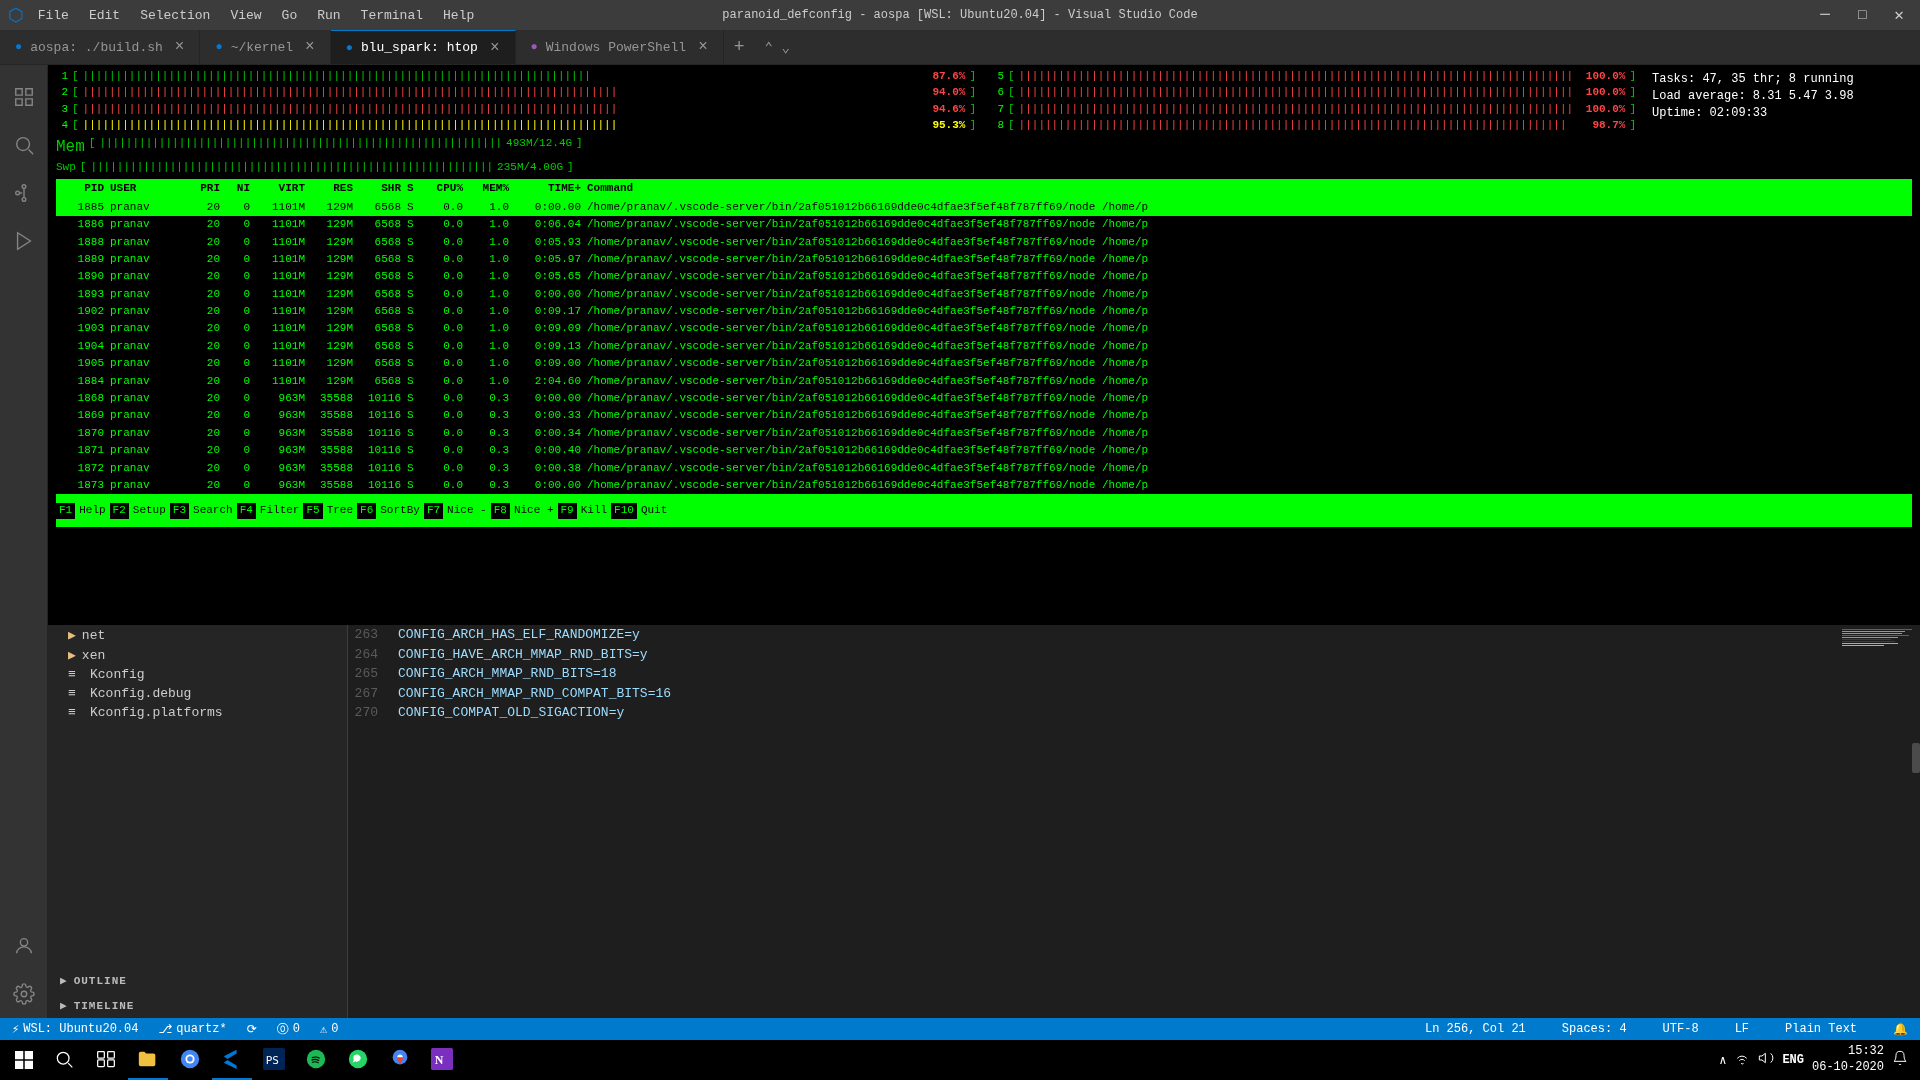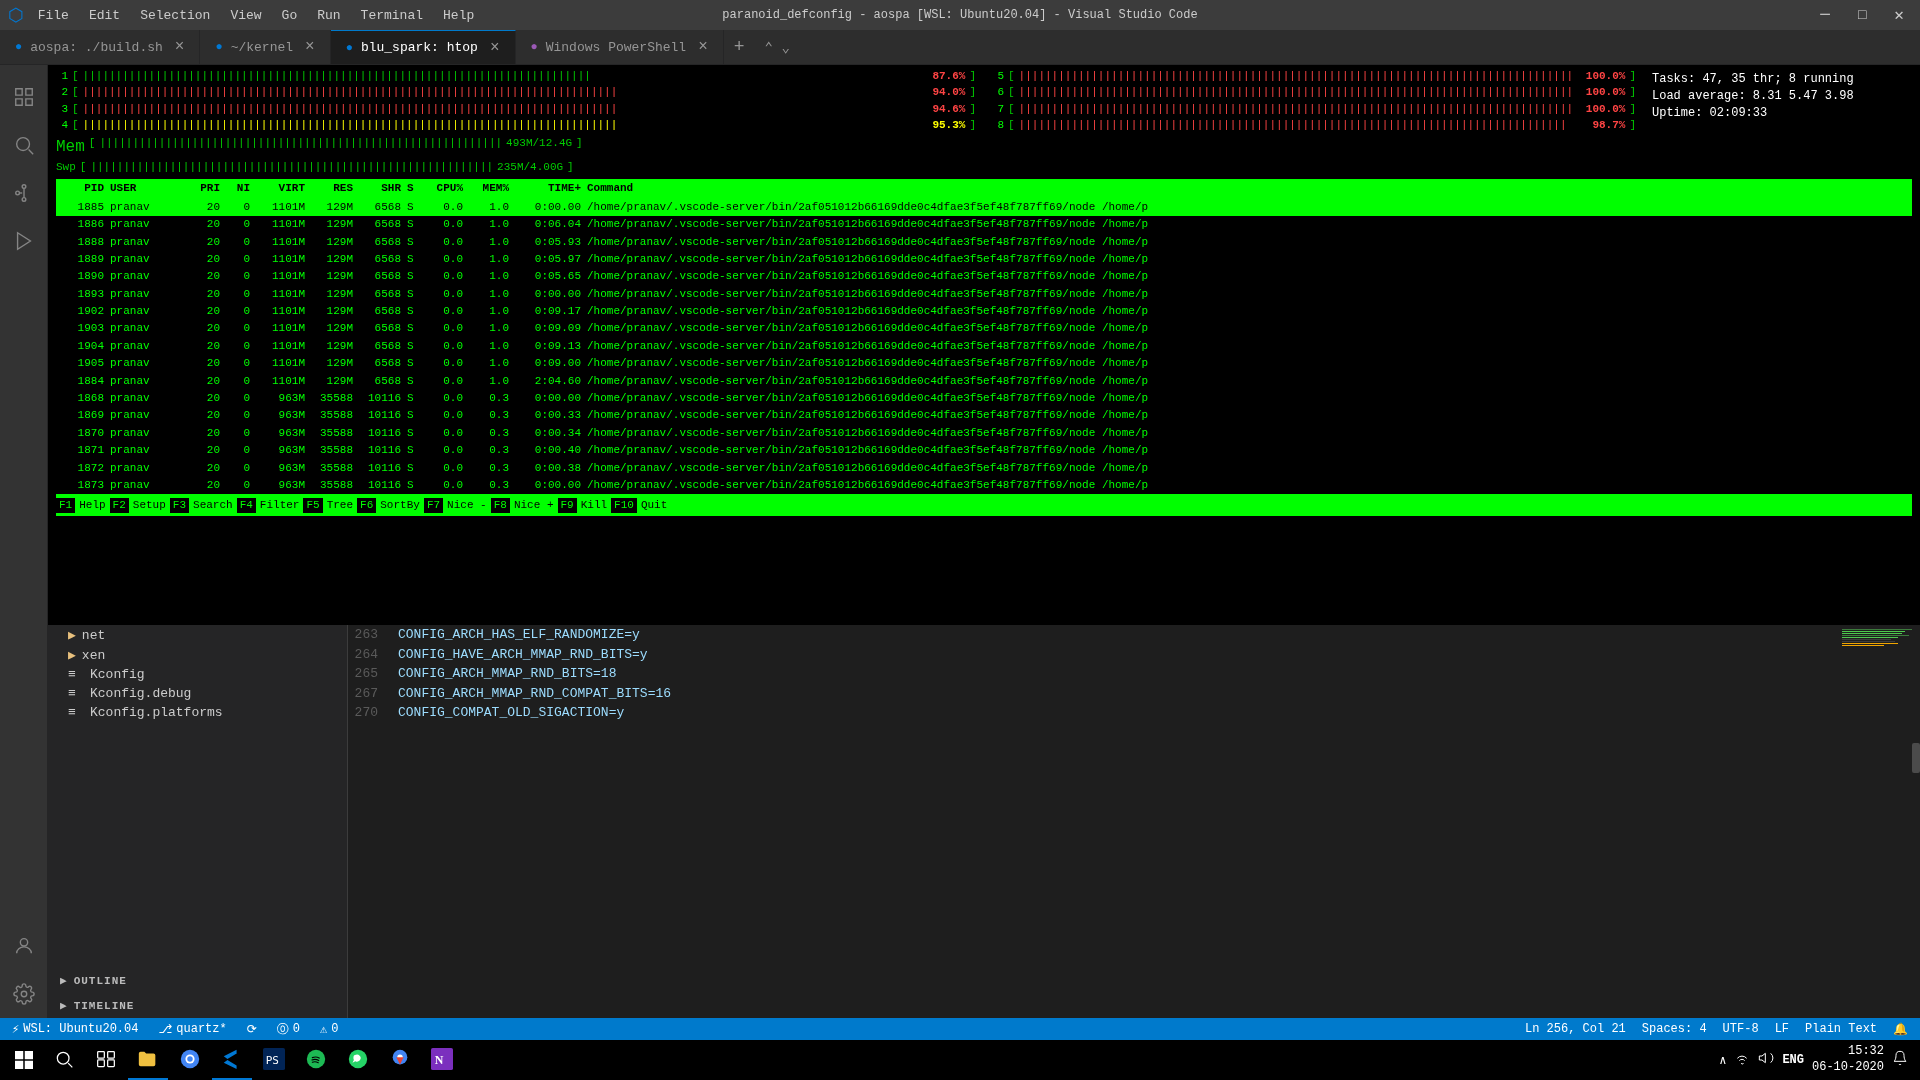--- a/index.html
+++ b/index.html
@@ -173,21 +173,21 @@
     .col-time { width: 72px; text-align: right; padding-right: 6px; }
     .col-cmd { flex: 1; overflow: hidden; white-space: nowrap; }
 
     
     #hotkey-bar {
       background: #00ff00;
       color: #000000;
       display: flex;
       padding: 2px 0;
       font-size: 11px;
-      height: 22px;
+      height: 33px;
       align-items: center;
     }
     .hotkey-item {
       display: flex;
       align-items: center;
     }
     .hotkey-num {
       background: #000000;
       color: #00ff00;
       padding: 0 3px;
@@ -272,21 +272,21 @@
       color: #ffffff;
       justify-content: space-between;
     }
     .status-left {
       display: flex;
       gap: 12px;
       align-items: center;
     }
     .status-right {
       display: flex;
-      gap: 8px;
+      gap: 28px;
       align-items: center;
       justify-content: flex-end;
     }
     .status-item {
       display: flex;
       align-items: center;
       gap: 4px;
       cursor: pointer;
       padding: 0 4px;
     }

